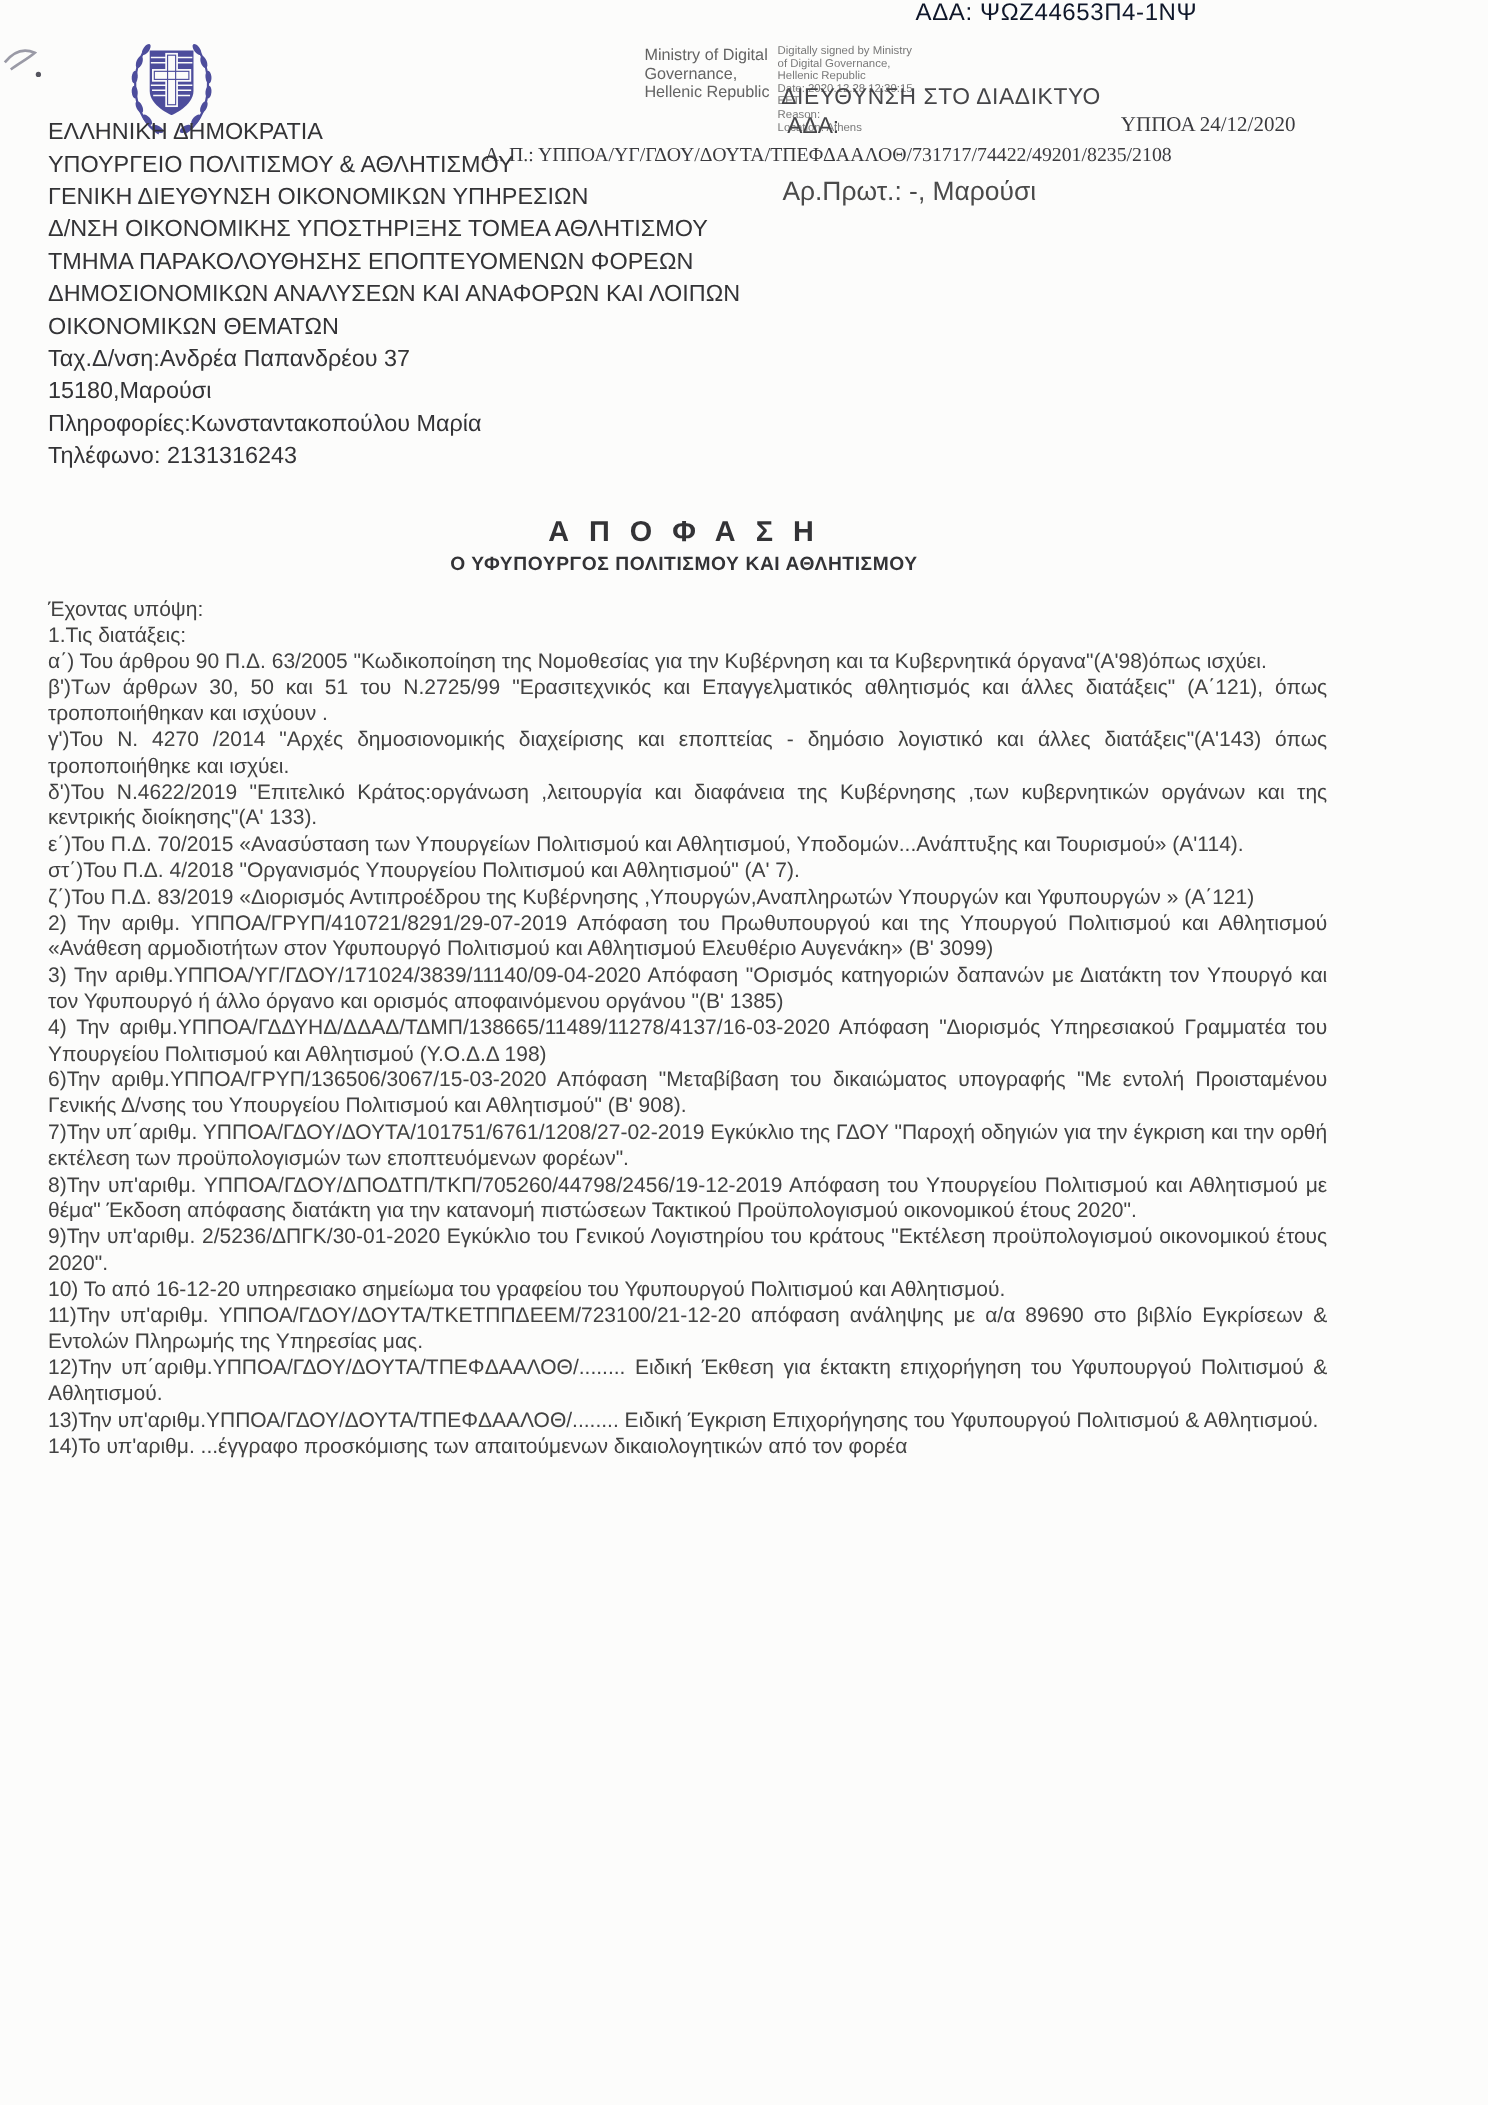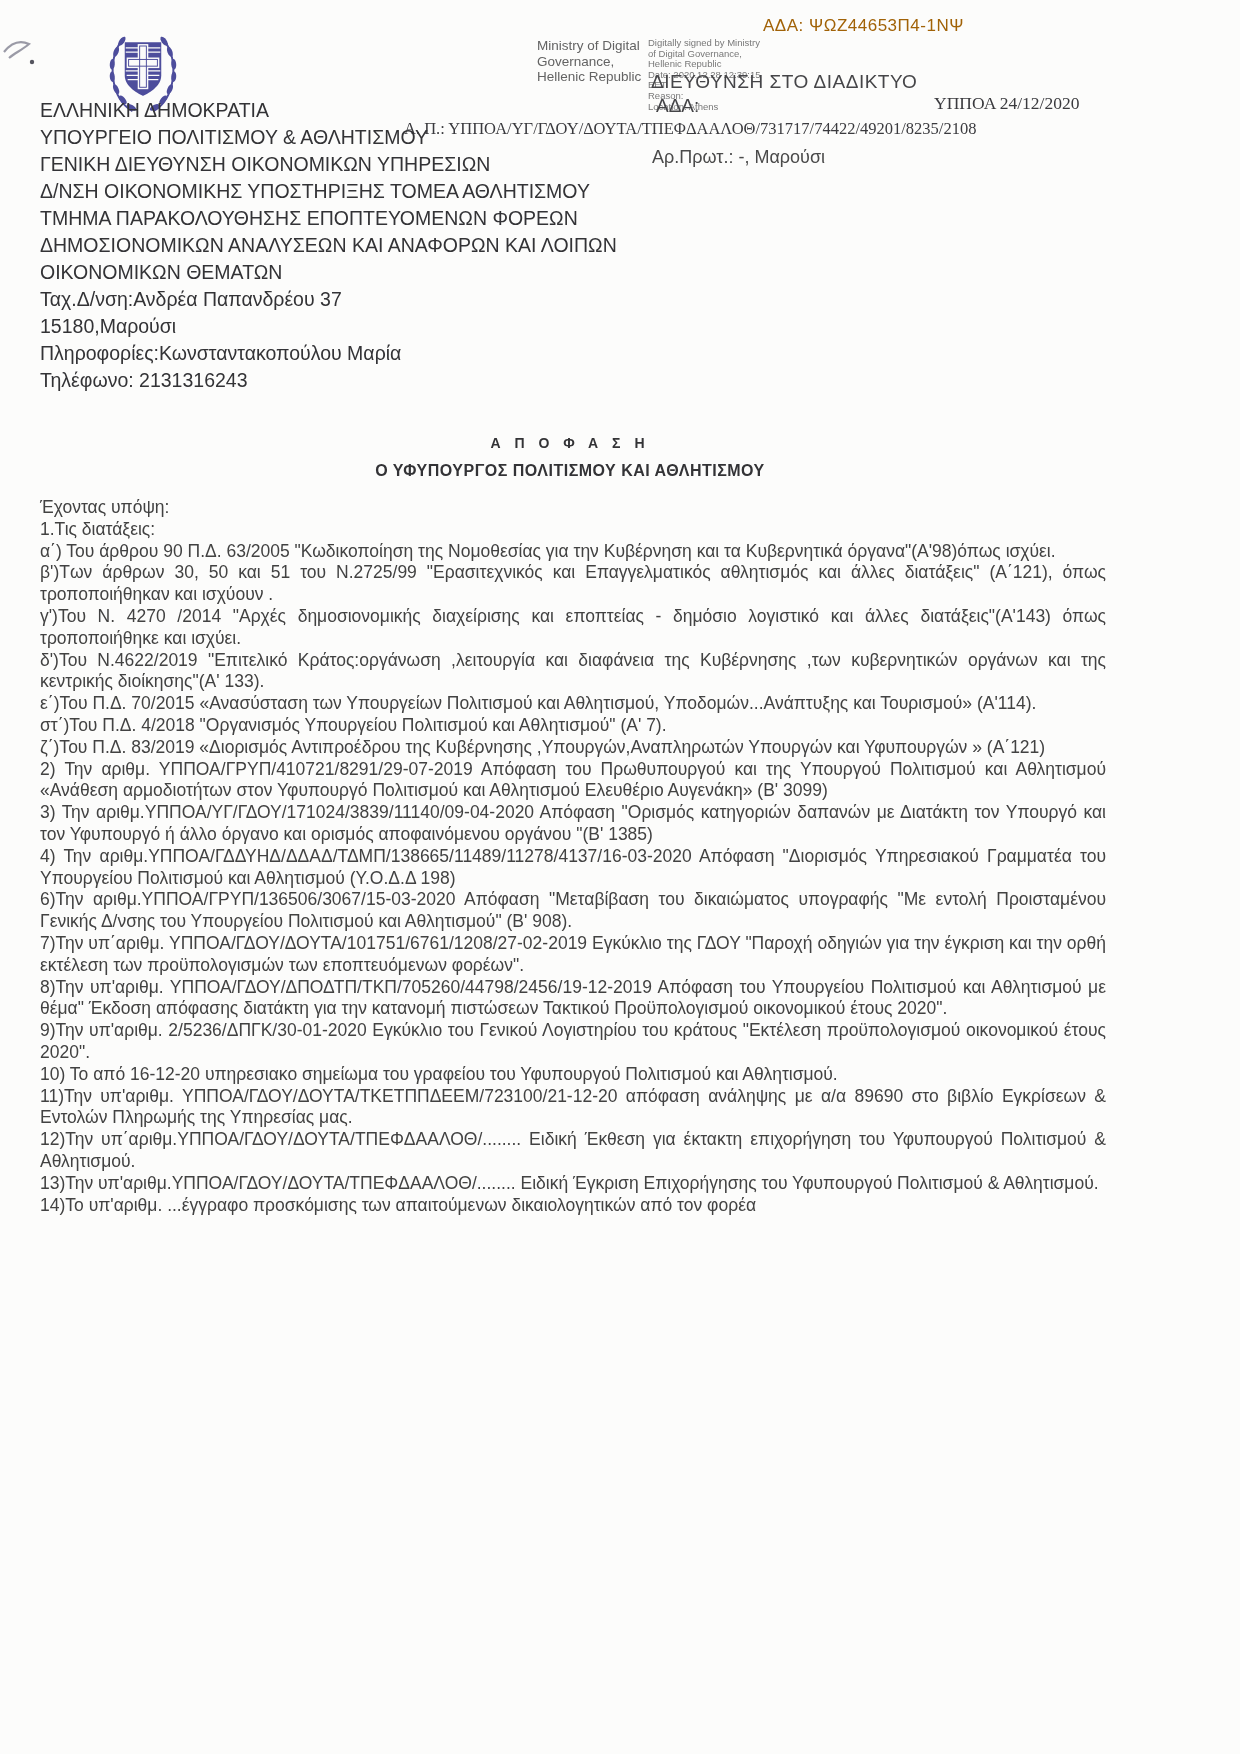--- a/index.html
+++ b/index.html
@@ -8,22 +8,22 @@
     width:1240px;height:1754px;
     margin:0 auto;
     background:#fcfcfb;
     font-family:"Liberation Sans",sans-serif;
     color:#3d3d3d;
     overflow:hidden;
   }
   .artifact{position:absolute;top:26px;left:2px;}
   .emblem{position:absolute;top:22px;left:95px;}
   .ada-top{
-    position:absolute;top:16px;left:763px;
-    font-size:17px;color:#a16207;letter-spacing:0.5px;
+    position:absolute;top:0;left:763px;
+    font-size:20px;color:#0f172a;letter-spacing:0.5px;
   }
   .ministry-block{
     position:absolute;top:38px;left:537px;
     font-size:13.5px;line-height:15.5px;color:#636363;
   }
   .sig-details{
     position:absolute;top:38px;left:648px;width:210px;
     font-size:9.5px;line-height:10.6px;color:#787878;
   }
   .anartitea{
@@ -39,31 +39,31 @@
     font-family:"Liberation Serif",serif;
     font-size:17.5px;color:#3a3a3e;margin-left:29px;
   }
   .protocol-line{
     position:absolute;top:119px;left:404px;width:700px;
     font-family:"Liberation Serif",serif;
     font-size:16.5px;color:#3a3a3e;
   }
   .ar-prot{
     position:absolute;top:147px;left:652px;
-    font-size:18px;color:#4a4a4a;
+    font-size:22px;color:#4a4a4a;
   }
   .header-block{
     position:absolute;top:97px;left:40px;width:600px;
     font-weight:normal;font-size:19.5px;line-height:27px;color:#333336;
   }
   .title-block{
     position:absolute;top:430px;left:0;width:1140px;
     text-align:center;font-weight:bold;color:#333336;
   }
-  .title-main{font-size:14px;letter-spacing:5px;line-height:27px;}
+  .title-main{font-size:24px;letter-spacing:5px;line-height:27px;}
   .title-sub{font-size:16px;letter-spacing:0.5px;line-height:27px;}
   .body-block{
     position:absolute;top:497px;left:40px;width:1066px;
     font-size:17.5px;line-height:21.8px;color:#424242;
   }
   .body-block p{margin:0;text-align:justify;overflow-wrap:break-word;}
   .body-block .intro p{text-align:left;}
 </style>
 </head>
 <body>

